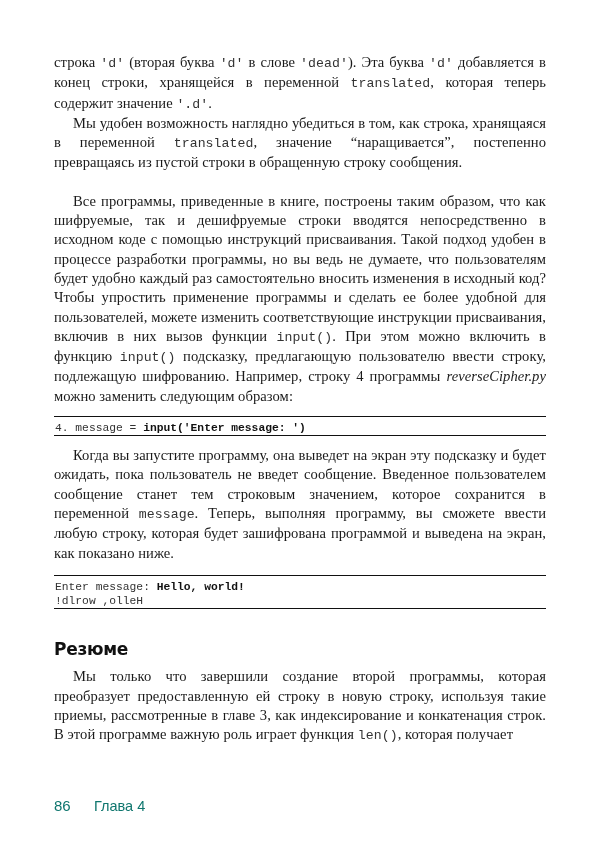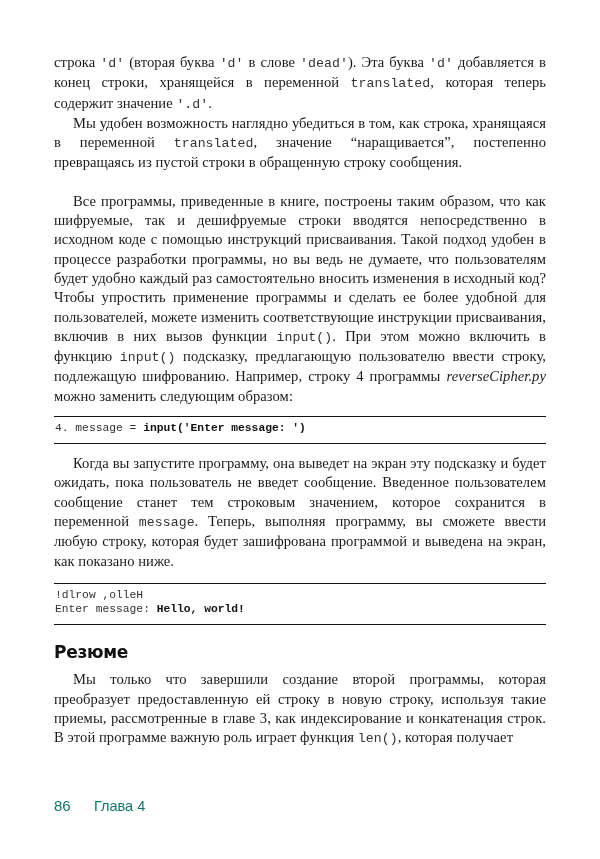--- a/index.html
+++ b/index.html
@@ -13,21 +13,21 @@
   .p.indent { text-indent:19px; }
   .mono { font-family:"Liberation Mono", "DejaVu Sans Mono", monospace; font-size:13.2px; color:#333; }
   .it { font-style:italic; }
   .h2 {
     font-family:"DejaVu Sans", "Liberation Sans", sans-serif; font-weight:bold;
     font-size:17px; line-height:20.5px; margin:0; color:#111; letter-spacing:-0.3px;
   }
   .h2 .mono { font-size:16.5px; color:#111; font-weight:normal; }
   .code {
     border-top:1.5px solid #111; border-bottom:1.5px solid #111;
-    padding:4px 0 8px 1px;
+    padding:4px 0 0 1px;
     font-family:"Liberation Mono", "DejaVu Sans Mono", monospace; font-size:11.3px; line-height:14px; color:#333;
   }
   .code b { color:#111; }
   .code .ln { display:block; white-space:pre; }
   .footer { position:absolute; left:54px; top:797px; font-family:"Liberation Sans", "DejaVu Sans", sans-serif; font-size:14.5px; color:#0f766e; }
   .footer .num { display:inline-block; width:40px; font-size:15px; }
 </style>
 </head>
 <body>
 
@@ -41,26 +41,26 @@
 
     <p class="p indent" style="margin-top:8px;"><span>Все программы, приведенные в книге, построены таким образом, что как шифруемые, так и дешифруемые строки вводятся непосредственно в исходном коде с помощью инструкций присваивания. Такой подход удобен в процессе разработки программы, но вы ведь не думаете, что пользователям будет удобно каждый раз самостоятельно вносить изменения в исходный код? Чтобы упростить применение программы и сделать ее более удобной для пользователей, можете изменить соответствующие инструкции присваивания, включив в них вызов функции </span><span class="mono">input()</span><span>. При этом можно включить в функцию </span><span class="mono">input()</span><span> подсказку, предлагающую пользователю ввести строку, подлежащую шифрованию. Например, строку 4 программы </span><span class="it">reverseCipher.py</span><span> можно заменить следующим образом:</span></p>
 
     <div class="code" style="margin-top:10px;">
       <span class="ln"><span>4. message = </span><b>input('Enter message: ')</b></span>
     </div>
 
     <p class="p indent" style="margin-top:10px;"><span>Когда вы запустите программу, она выведет на экран эту подсказку и будет ожидать, пока пользователь не введет сообщение. Введенное пользователем сообщение станет тем строковым значением, которое сохранится в переменной </span><span class="mono">message</span><span>. Теперь, выполняя программу, вы сможете ввести любую строку, которая будет зашифрована программой и выведена на экран, как показано ниже.</span></p>
 
     <div class="code" style="margin-top:12px;">
+      <span class="ln"><span>Enter message: </span><b>Hello, world!</b></span>
       <span class="ln">!dlrow ,olleH</span>
-      <span class="ln"><span>Enter message: </span><b>Hello, world!</b></span>
     </div>
   </div>
 
-  <div style="margin-top:17px;">
+  <div style="margin-top:30px;">
     <h2 class="h2">Резюме</h2>
     <p class="p indent" style="margin-top:8px;"><span>Мы только что завершили создание второй программы, которая преобразует предоставленную ей строку в новую строку, используя такие приемы, рассмотренные в главе 3, как индексирование и конкатенация строк. В этой программе важную роль играет функция </span><span class="mono">len()</span><span>, которая получает</span></p>
   </div>
 </div>
 
 <div class="footer">
   <span class="num">86</span><span>Глава 4</span>
 </div>
 
 </body></html>

